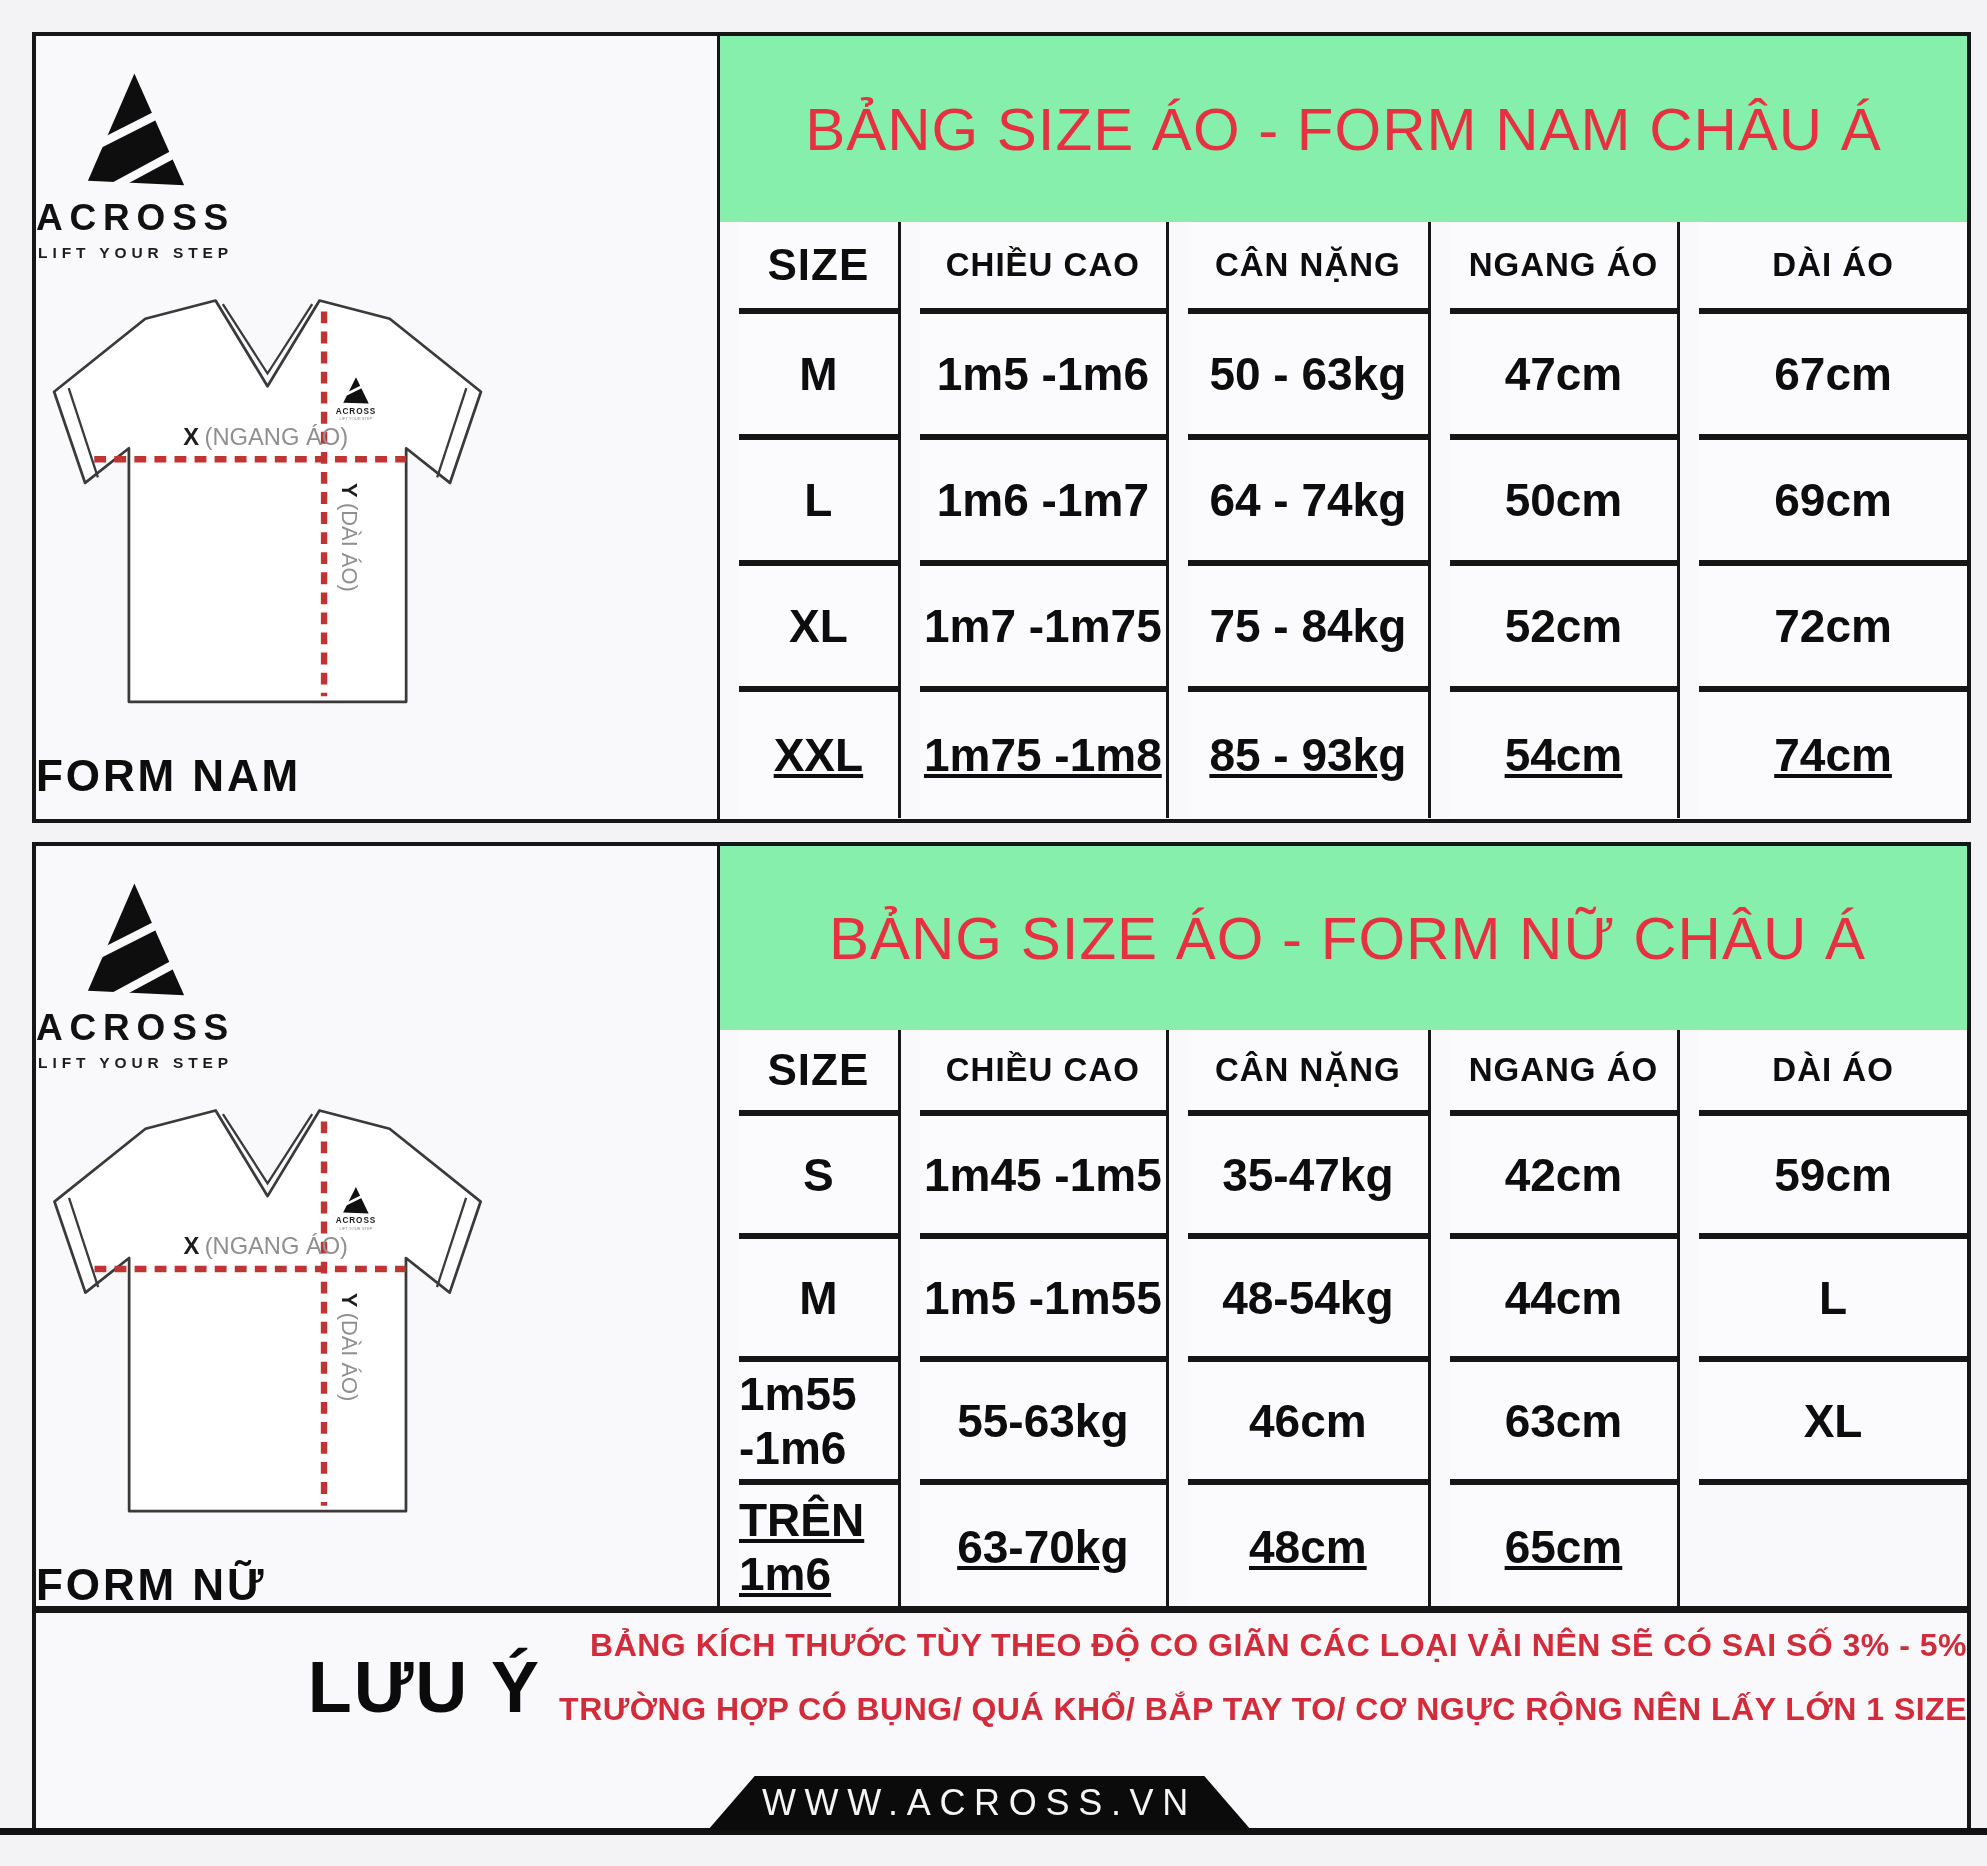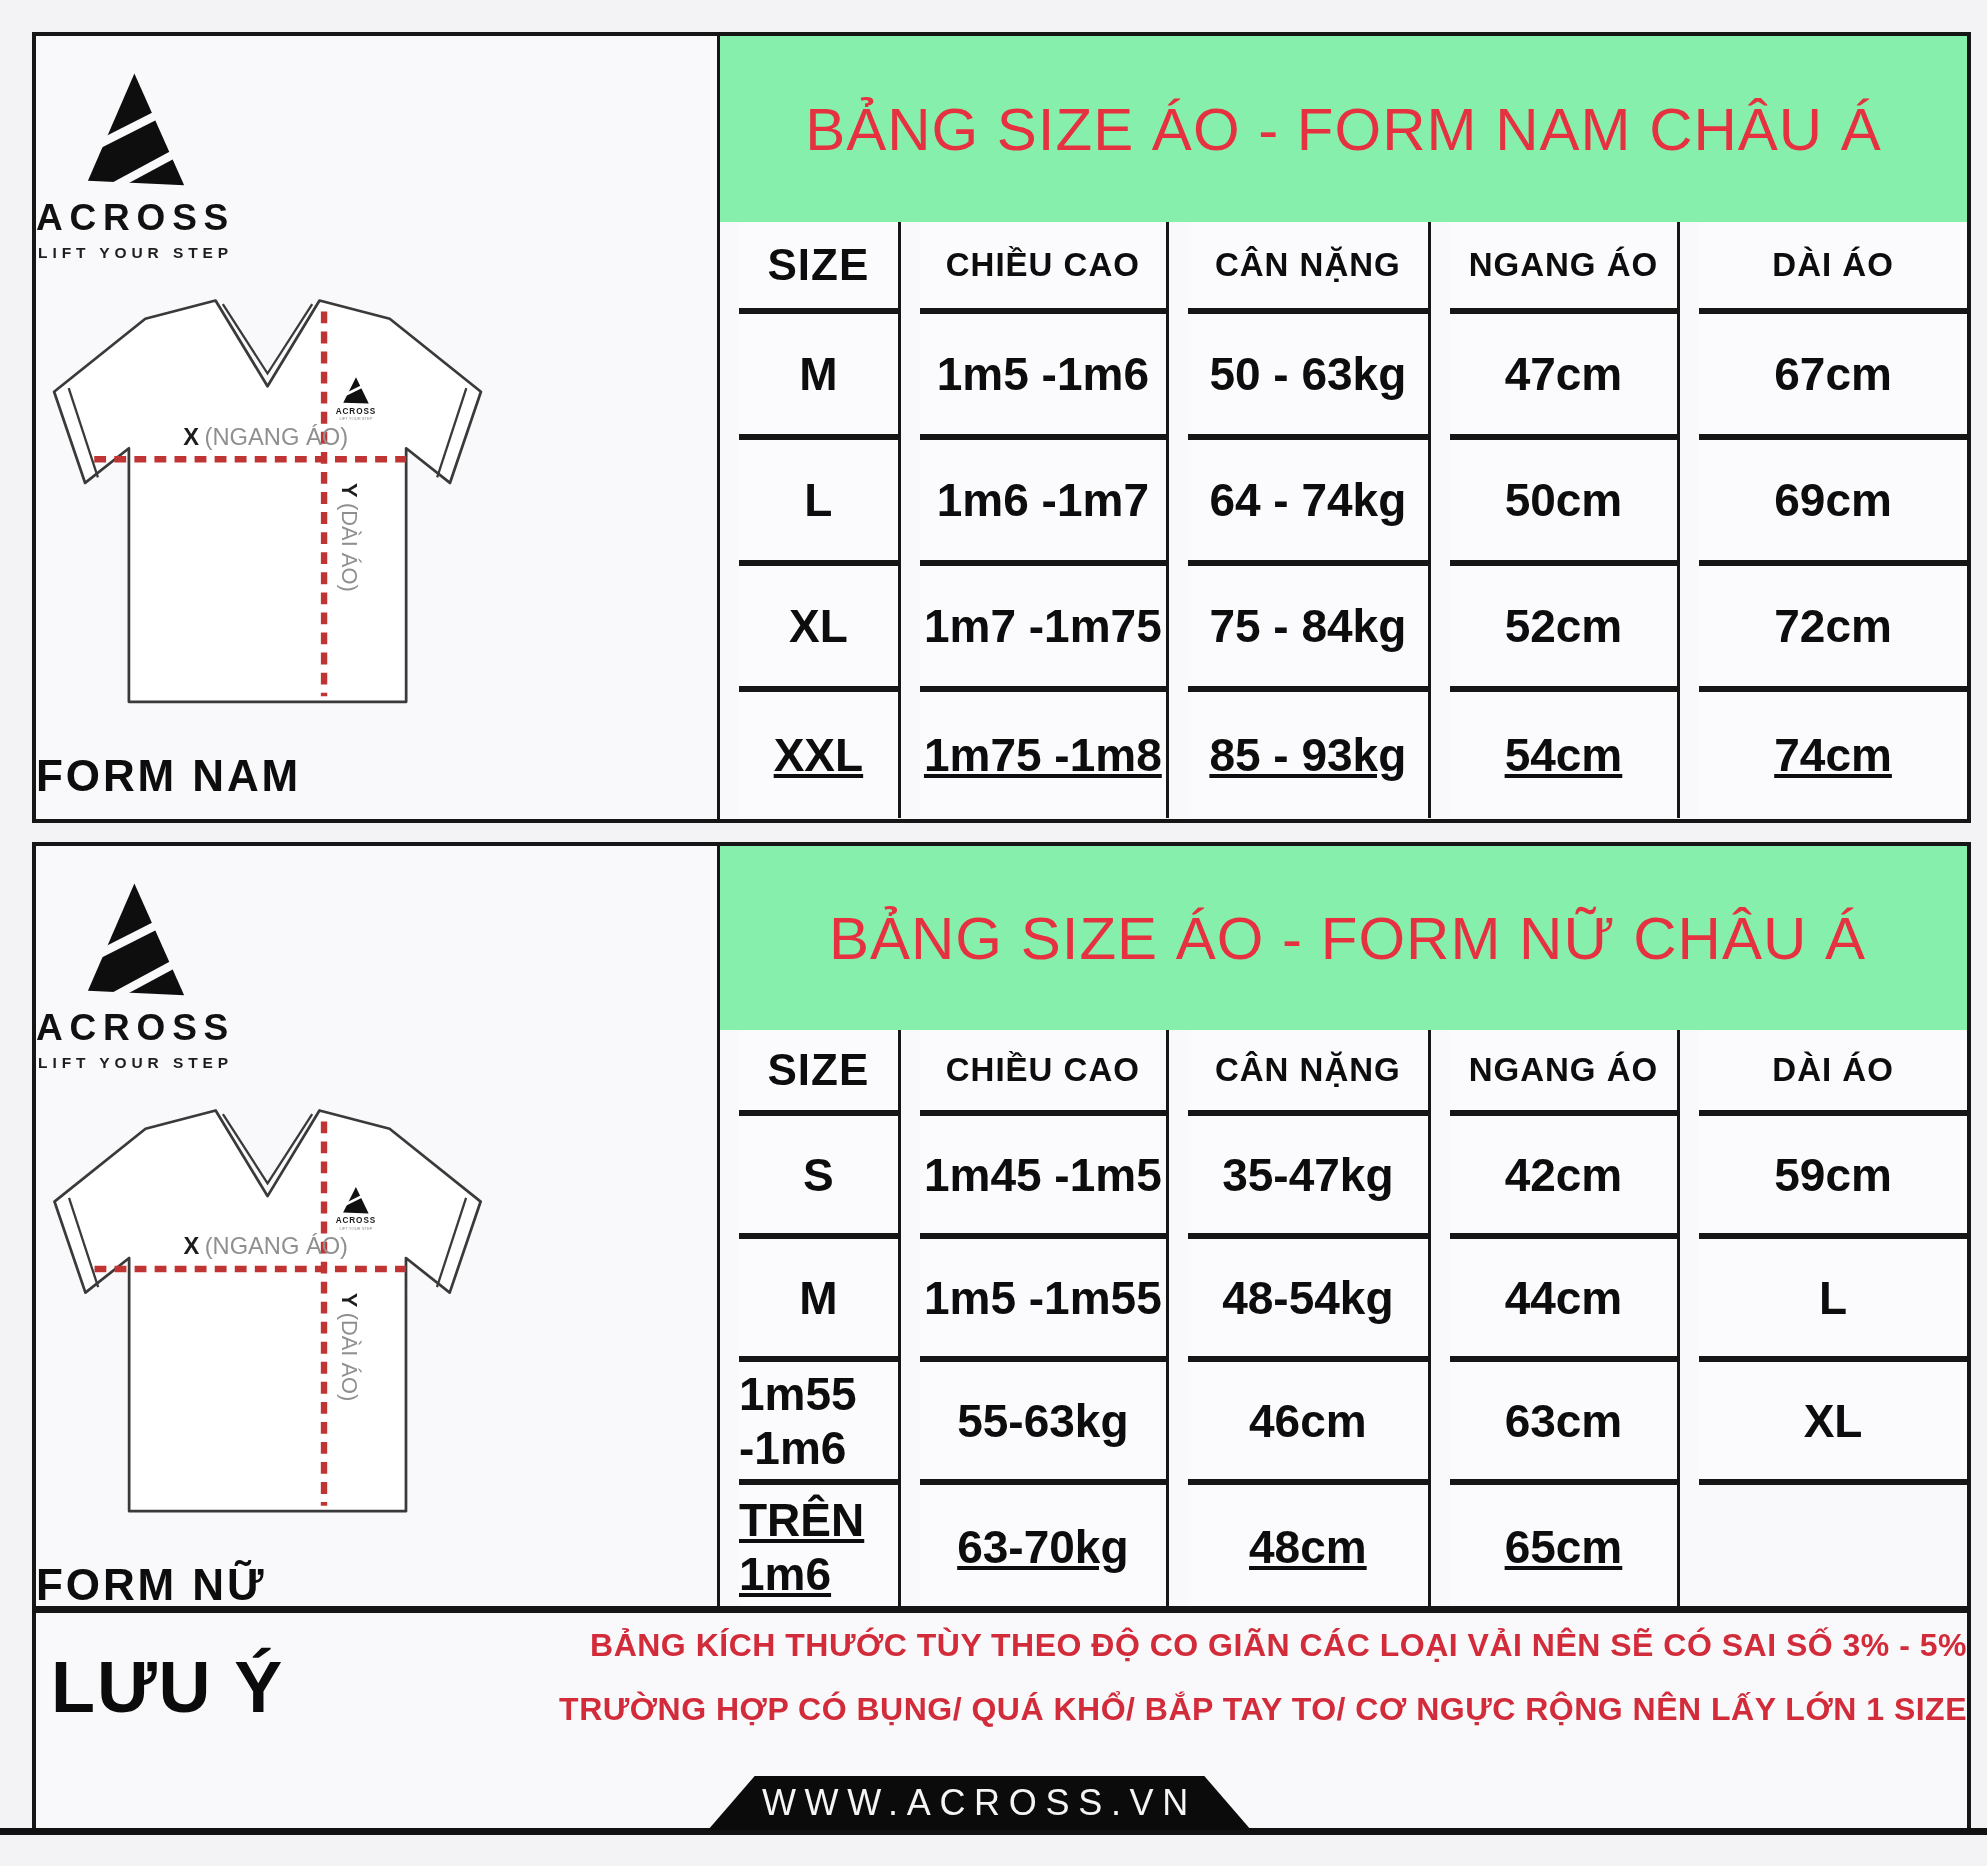--- a/index.html
+++ b/index.html
@@ -55,21 +55,21 @@
   .brand-tagline{ margin-top:4.9px; font-size:15.5px; font-weight:600; letter-spacing:4.9px; color:#1d1d1d; }
   
   .shirt{ margin-top:13.6px; }
   .form-label{ margin-top:19.4px; font-size:44px; font-weight:700; letter-spacing:2.9px; }
   
   .note{
     position:absolute; left:32px; top:1606px; width:1931px; height:222px;
     background:#f9f8fa; border:4.9px solid #161616; border-top-width:7.8px; border-bottom:none;
     display:flex; align-items:flex-start;
   }
-  .note-label-box{ width:505px; display:flex; justify-content:flex-start; padding-top:33px;margin-left:15px; }
+  .note-label-box{ width:505px; display:flex; justify-content:flex-end; padding-top:33px; }
   .note-label{ font-size:72px; font-weight:700; letter-spacing:1.9px; color:#0b0b0b; }
   .note-text{ flex:1; text-align:right; }
   .note-text p{ margin:0 0 0 0; line-height:64px; font-size:32px; font-weight:700; color:#d22c3b; letter-spacing:0.5px; }
   
   .footer-line{ position:absolute; left:0; top:1828px; width:1987px; height:6.8px; background:#111; }
   .site-badge{
     position:absolute; left:708px; top:1776px; width:543px; height:54px;
     background:#0b0b0b; display:flex; align-items:center; justify-content:center;
     clip-path:polygon(8.6% 0%, 91.4% 0%, 100% 100%, 0% 100%);
   }

